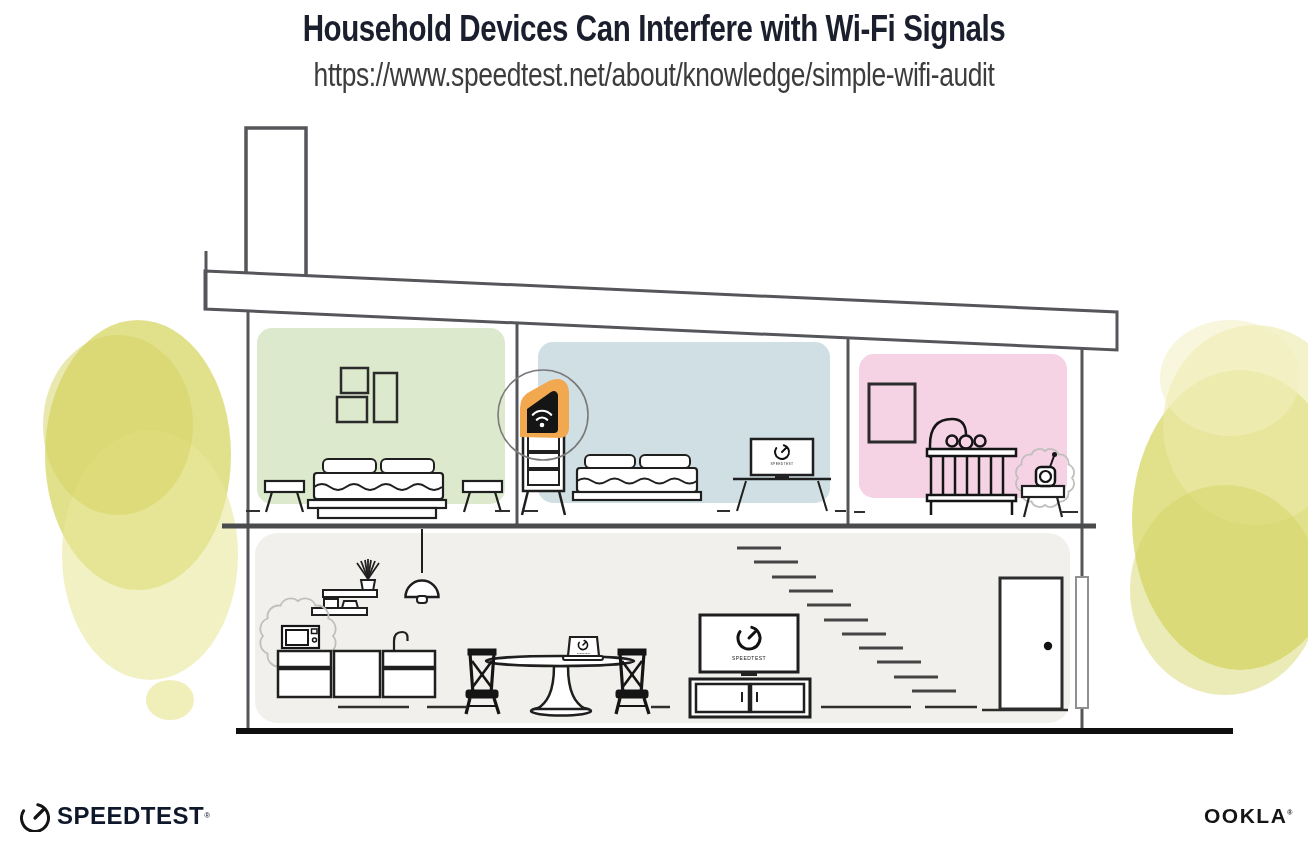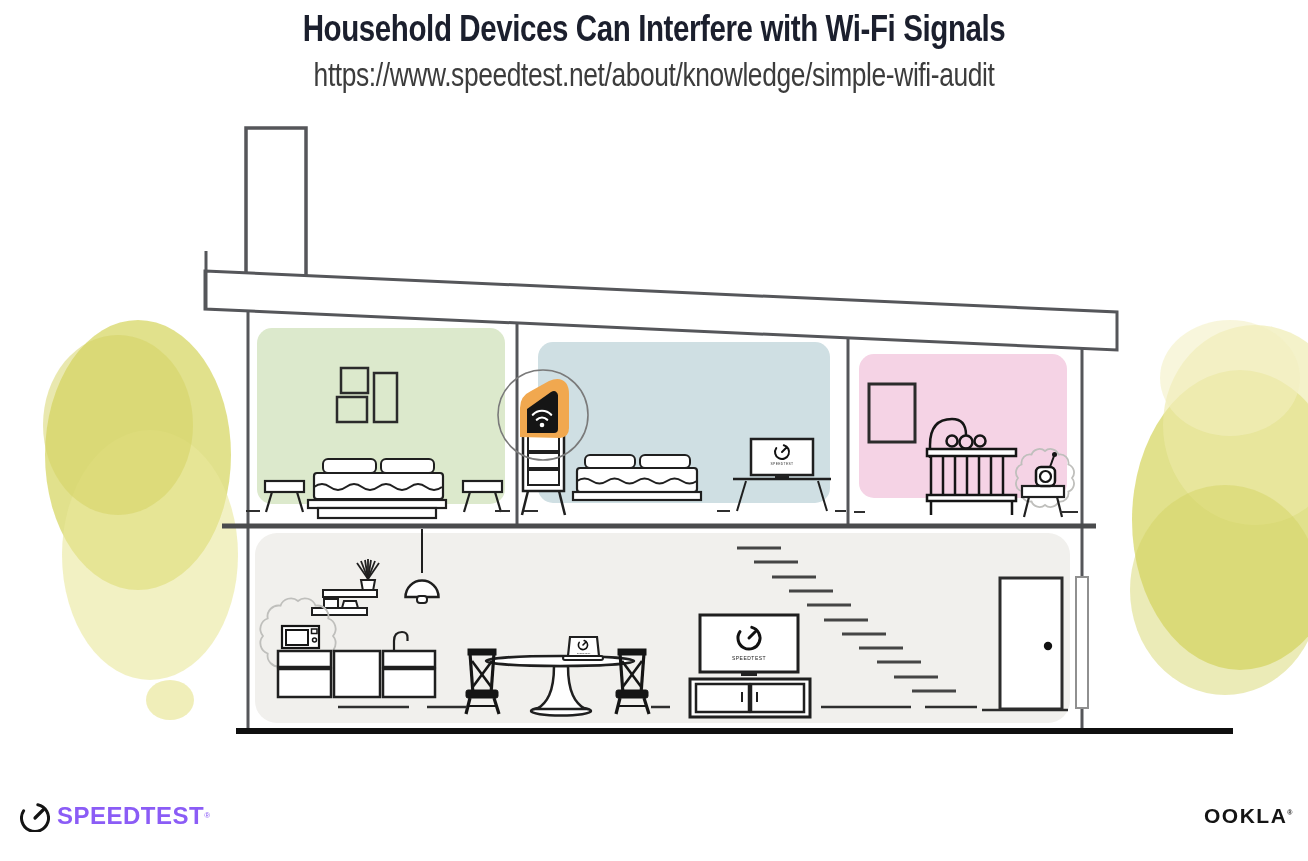--- a/index.html
+++ b/index.html
@@ -9,21 +9,21 @@
   .hdr { position:absolute; left:0; top:8px; width:100%; text-align:center; }
   .hdr h1 {
     font-size:36px; font-weight:700; color:#1b1f2d; letter-spacing:-0.5px;
     transform:scaleX(0.82); transform-origin:50% 50%; white-space:nowrap;
   }
   .hdr .url {
     margin-top:6px; font-size:33px; font-weight:400; color:#3c3c3c; letter-spacing:-0.5px;
     transform:scaleX(0.80); transform-origin:50% 50%; white-space:nowrap;
   }
   .logo-st {
-    position:absolute; left:20px; top:800px; display:flex; align-items:center; gap:7px; color:#8b5cf6;
+    position:absolute; left:20px; top:800px; display:flex; align-items:center; gap:7px; color:#0f172a;
   }
   .logo-st .word { font-size:24px; font-weight:700; letter-spacing:0.5px; transform:scaleX(0.96); transform-origin:left center;}
   .logo-st sup { font-size:8px; vertical-align:super; }
   .logo-ookla {
     position:absolute; right:14px; top:804px; color:#141414;
     font-size:21px; font-weight:600; letter-spacing:1.5px;
   }
   .logo-ookla sup { font-size:7px; }
   svg text { font-family:"Liberation Sans", sans-serif; }
 </style>

